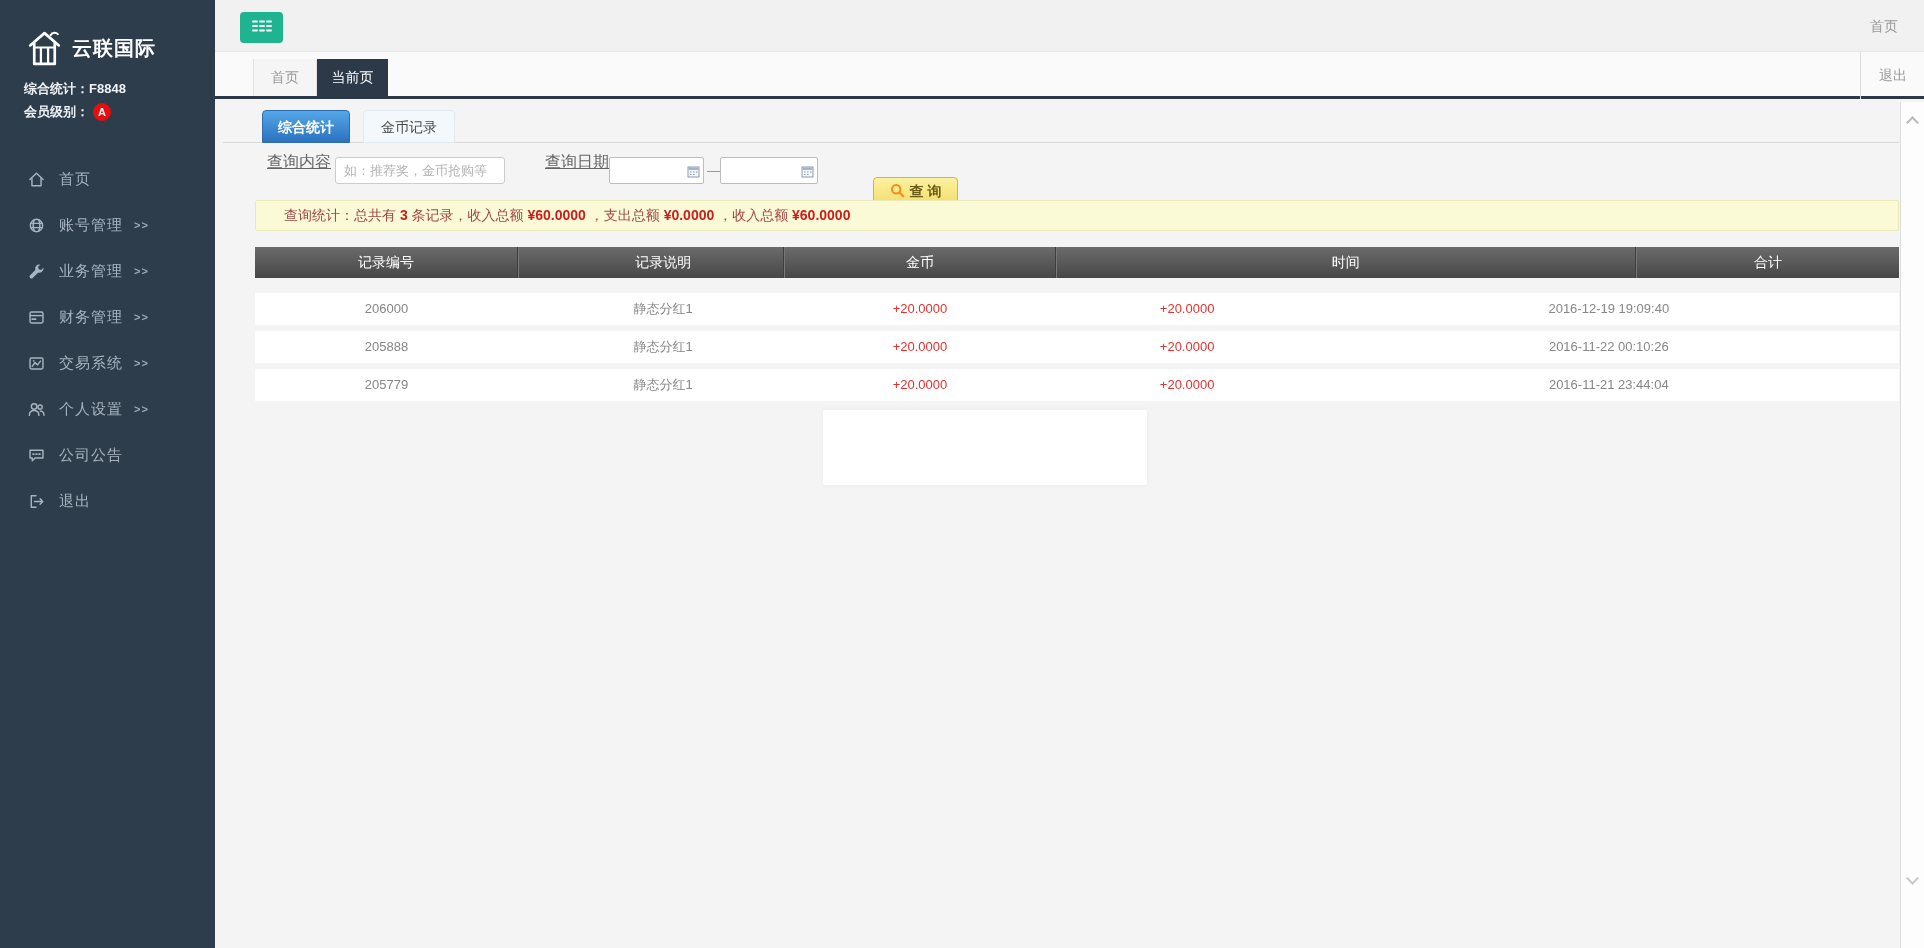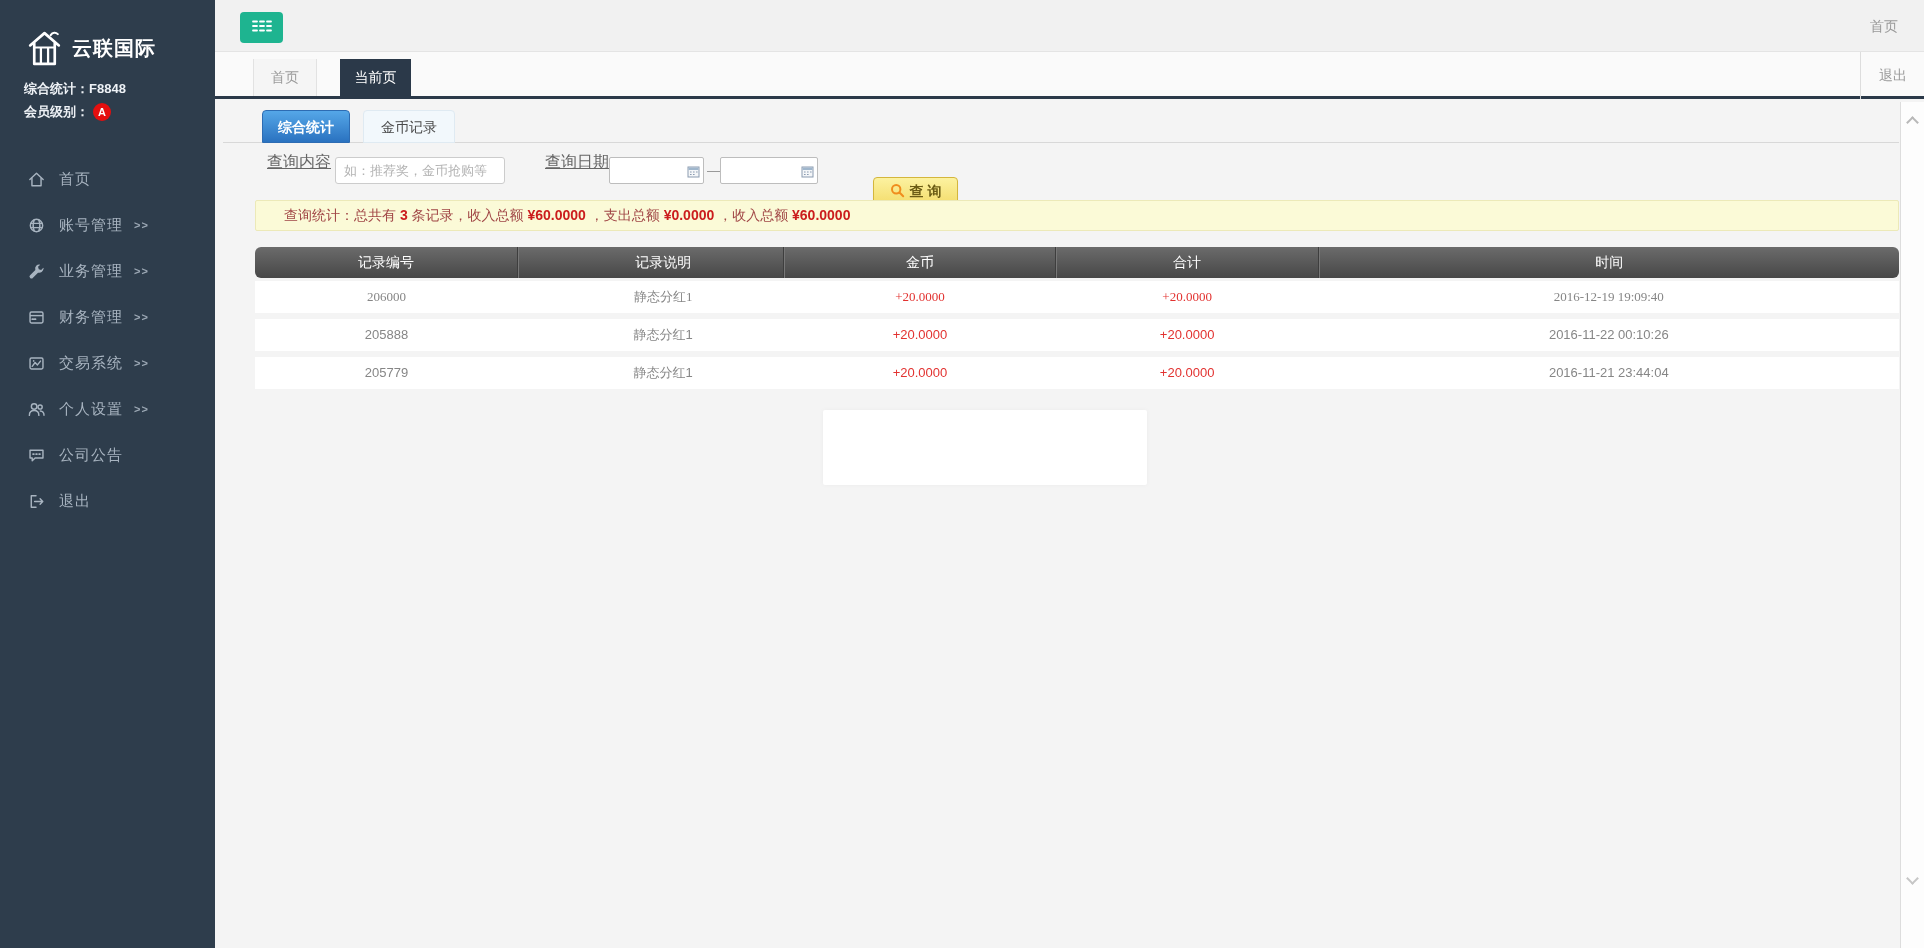--- a/index.html
+++ b/index.html
@@ -24,21 +24,21 @@
   
   .topbar { position:absolute; left:215px; top:0; width:1709px; height:52px; background:#f1f1f1; border-bottom:1px solid #e4e4e4; }
   .menu-btn { position:absolute; left:25px; top:12px; width:43px; height:31px; background:#1eb490; border:none;
     border-radius:4px; cursor:pointer; display:flex; align-items:center; justify-content:center; }
   .topbar-home { position:absolute; right:26px; top:18px; font-size:14px; color:#999; cursor:pointer; }
 
   
   .tabrow { position:absolute; left:215px; top:52px; width:1709px; height:47px; background:#fafafa; border-bottom:3px solid #2b3949; }
   .tr-tab { position:absolute; bottom:0; height:37px; line-height:37px; text-align:center; font-size:14px; cursor:pointer; }
   .tr-tab.home { left:38px; width:64px; color:#9b9b9b; background:#f5f5f5; border-left:1px solid #e2e2e2; border-right:1px solid #e2e2e2; }
-  .tr-tab.current { left:102px; width:71px; color:#fff; background:#2b3949;margin-left:23px; }
+  .tr-tab.current { left:102px; width:71px; color:#fff; background:#2b3949; }
   .tr-sep { position:absolute; right:63px; top:0; height:47px; width:1px; background:#ddd; }
   .tr-logout { position:absolute; right:17px; top:0; height:47px; line-height:47px; font-size:14px; color:#999; cursor:pointer; }
 
   
   .content { position:absolute; left:215px; top:102px; width:1685px; height:846px; background:#f4f4f4; }
   .tabline { position:absolute; left:8px; top:40px; width:1676px; height:1px; background:#d8d8d8; }
   .ctab { position:absolute; top:8px; height:33px; line-height:33px; text-align:center; font-size:14px;
     border-radius:4px 4px 0 0; cursor:pointer; z-index:2; }
   .ctab.active { left:47px; width:88px; color:#fff; font-weight:bold;
     background:linear-gradient(#55a7e8,#2a72c0); border:1px solid #2d6cb3; }
@@ -57,25 +57,25 @@
   .search-btn { position:absolute; left:658px; top:54px; width:85px; height:29px; border:1px solid #d4b63c; border-radius:4px;
     background:linear-gradient(#fcf2a0,#f3dc6b); cursor:pointer; display:flex; align-items:center; justify-content:center;
     font-size:14px; font-weight:bold; color:#6b5c15; box-shadow:0 1px 1px rgba(0,0,0,.08);margin-top:21px; }
   .search-btn svg { margin-right:5px; }
 
   .statsbar { position:absolute; left:40px; top:98px; width:1644px; height:31px; background:#fbfad7; border:1px solid #ece9b8;
     border-radius:2px; line-height:29px; padding-left:28px; font-size:14px; color:#a04545; }
   .statsbar b { color:#cb1d1d; }
 
   .tbl { position:absolute; left:40px; top:145px; width:1644px; }
-  .thead { display:flex; height:31px; line-height:31px; background:linear-gradient(#6b6b6b,#474747); color:#fff; font-size:14px;border-radius:6px; }
+  .thead { display:flex; height:31px; line-height:31px; background:linear-gradient(#6b6b6b,#474747); color:#fff; font-size:14px; }
   .thead .c { border-left:1px solid #777; border-right:1px solid #3e3e3e; }
   .thead .c:first-child { border-left:none; } .thead .c:last-child { border-right:none; }
   .trow { display:flex; height:32px; line-height:32px; background:#fff; margin-bottom:6px; font-size:13px; color:#868686; }
-  .trow.first { margin-top:3px;font-family:Liberation Serif, serif; }
+  .trow.first { margin-top:15px; }
   .c { text-align:center; overflow:hidden; }
   .c1 { width:16%; } .c2 { width:16.2%;padding-left:24px; } .c3 { width:16.5%; } .c4 { width:16%; } .c5 { width:35.3%; }
   .red { color:#e23230; }
 
   .empty-box { position:absolute; left:608px; top:308px; width:324px; height:75px; background:#fff; border-radius:2px;
     box-shadow:0 0 5px rgba(0,0,0,.04); }
 
   
   .scrollstrip { position:absolute; left:1900px; top:102px; width:24px; height:846px; background:#fdfdfd; border-left:1px solid #ddd; }
   .chev { position:absolute; left:7px; width:9px; height:9px; border-left:2px solid #b8b8b8; border-top:2px solid #b8b8b8; cursor:pointer; }
@@ -253,22 +253,22 @@
 
   <div class="statsbar">
     <span>查询统计：总共有 </span><b>3</b><span> 条记录，收入总额 </span><b>¥60.0000</b><span> ，支出总额 </span><b>¥0.0000</b><span> ，收入总额 </span><b>¥60.0000</b>
   </div>
 
   <div class="tbl">
     <div class="thead">
       <div class="c c1">记录编号</div>
       <div class="c c2">记录说明</div>
       <div class="c c3">金币</div>
+      <div class="c c5">时间</div>
       <div class="c c4">合计</div>
-      <div class="c c5">时间</div>
     </div>
     <div class="trow first">
       <div class="c c1">206000</div>
       <div class="c c2">静态分红1</div>
       <div class="c c3 red">+20.0000</div>
       <div class="c c4 red">+20.0000</div>
       <div class="c c5">2016-12-19 19:09:40</div>
     </div>
     <div class="trow">
       <div class="c c1">205888</div>

